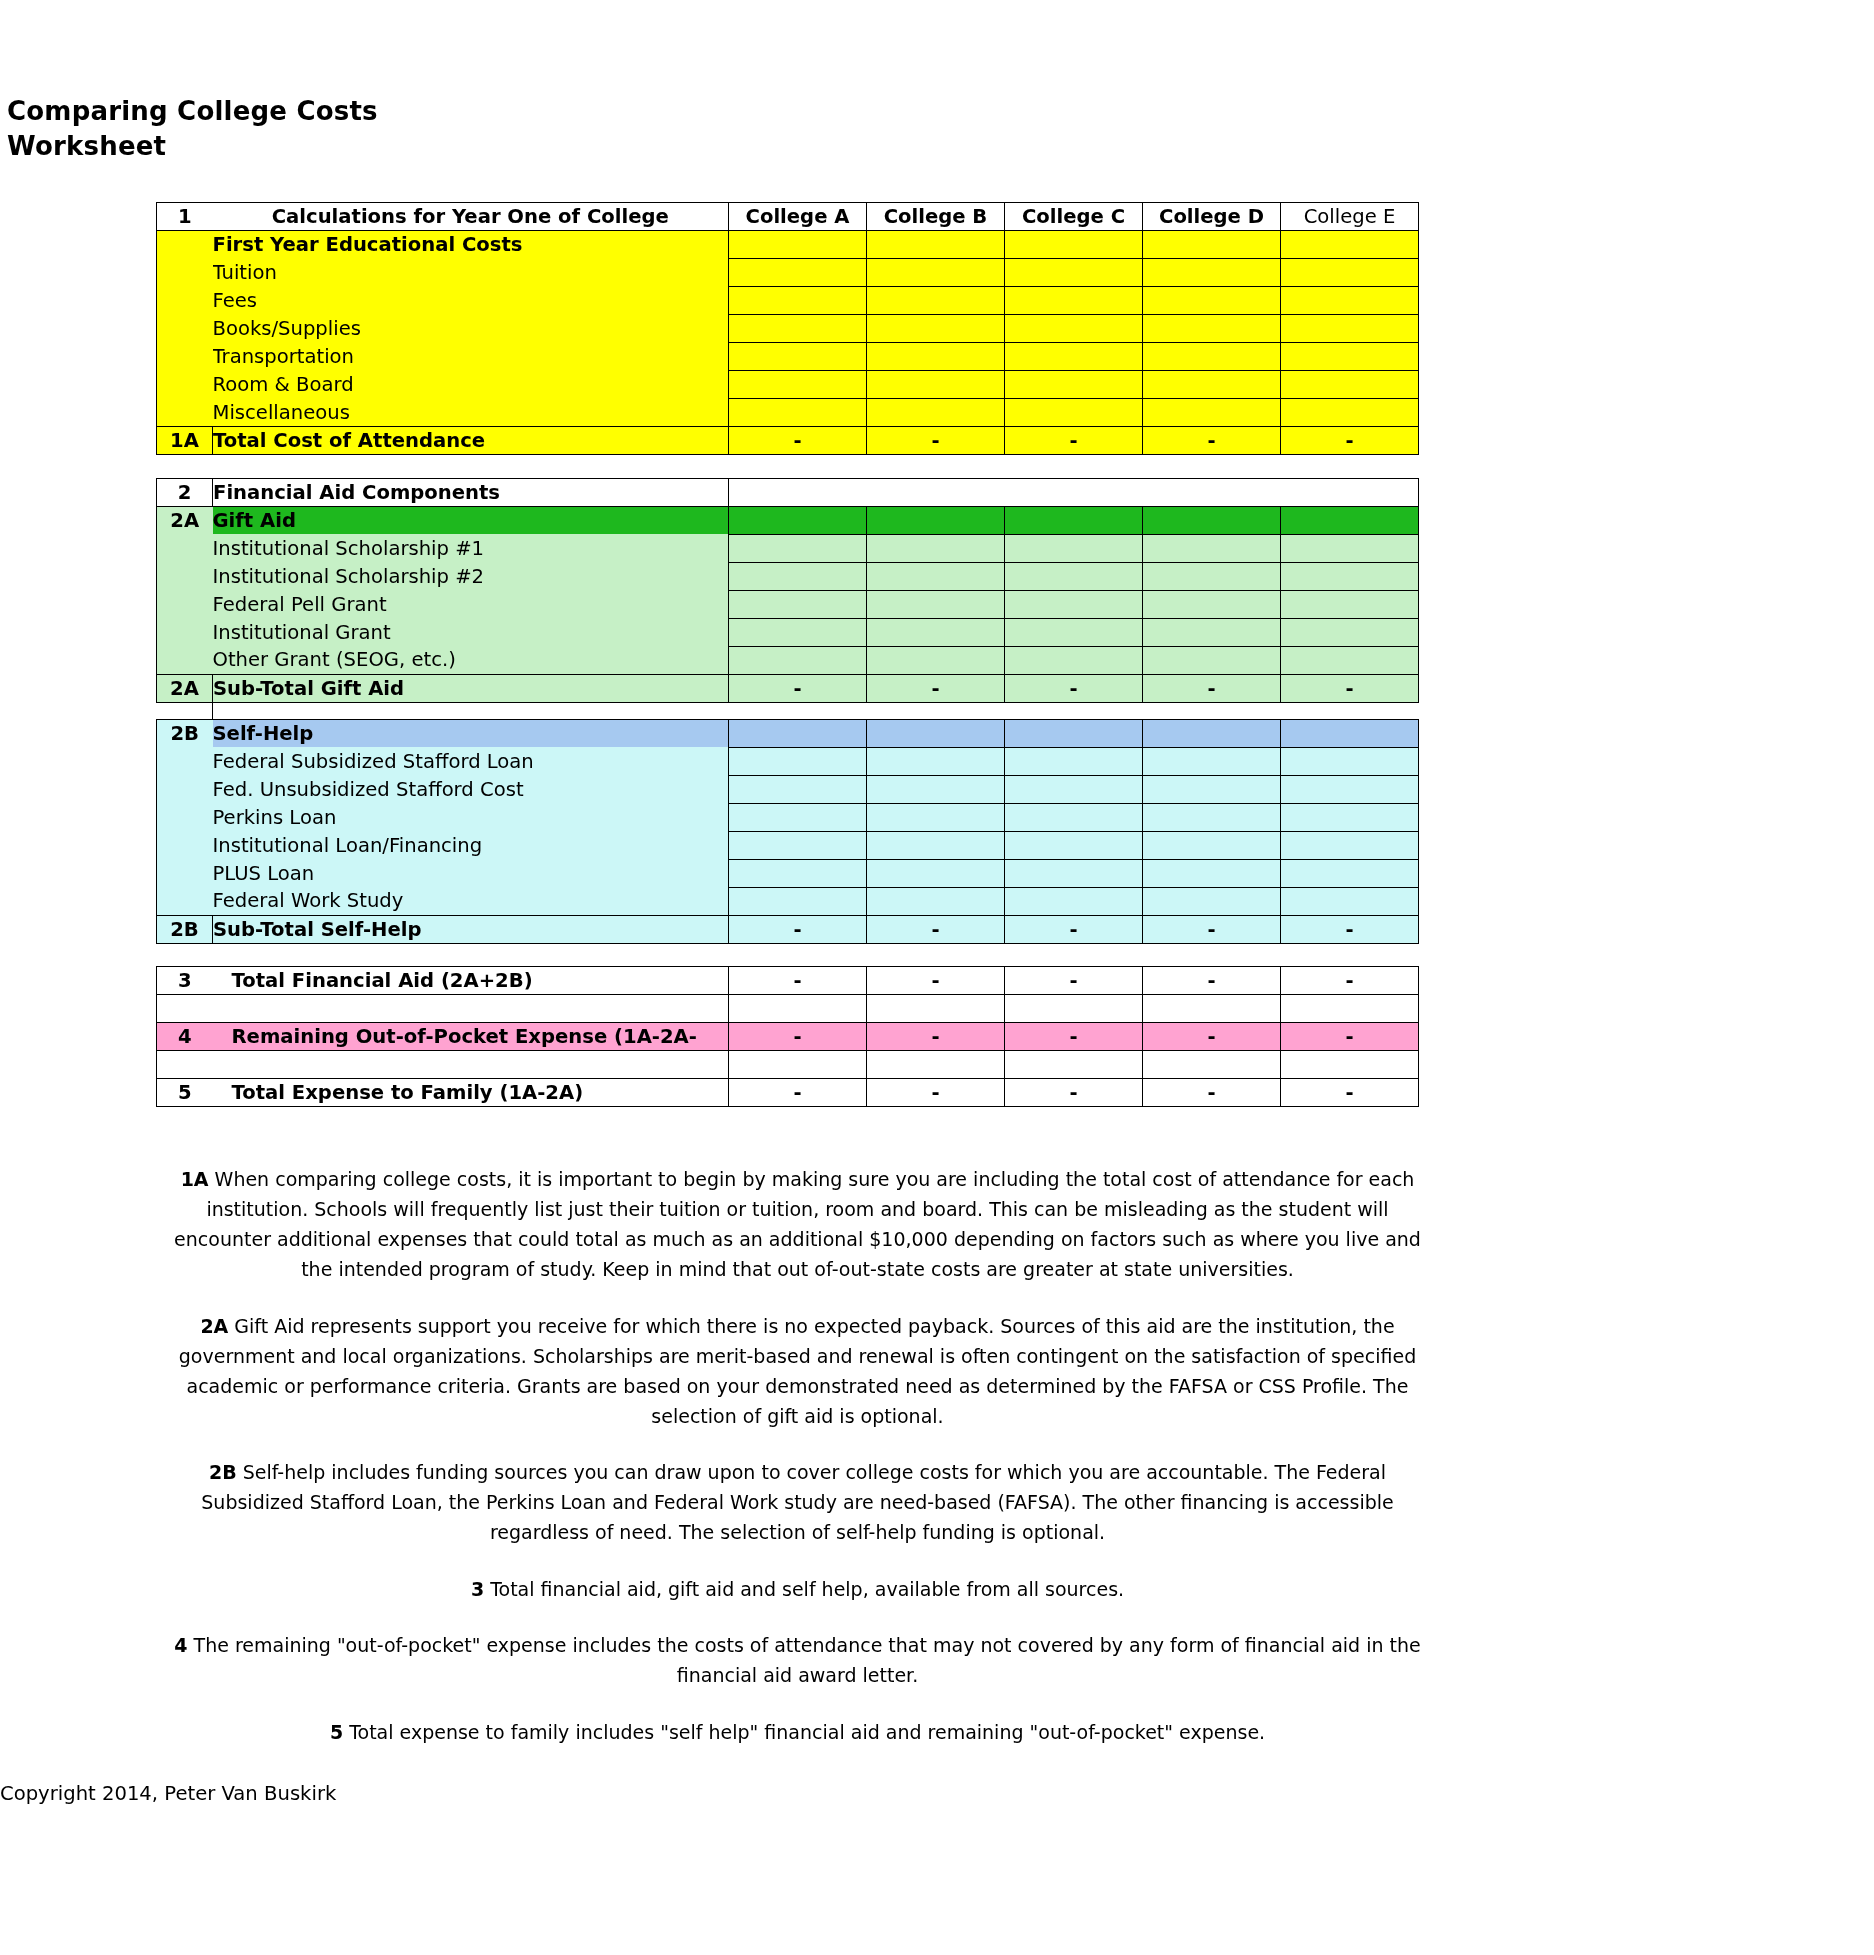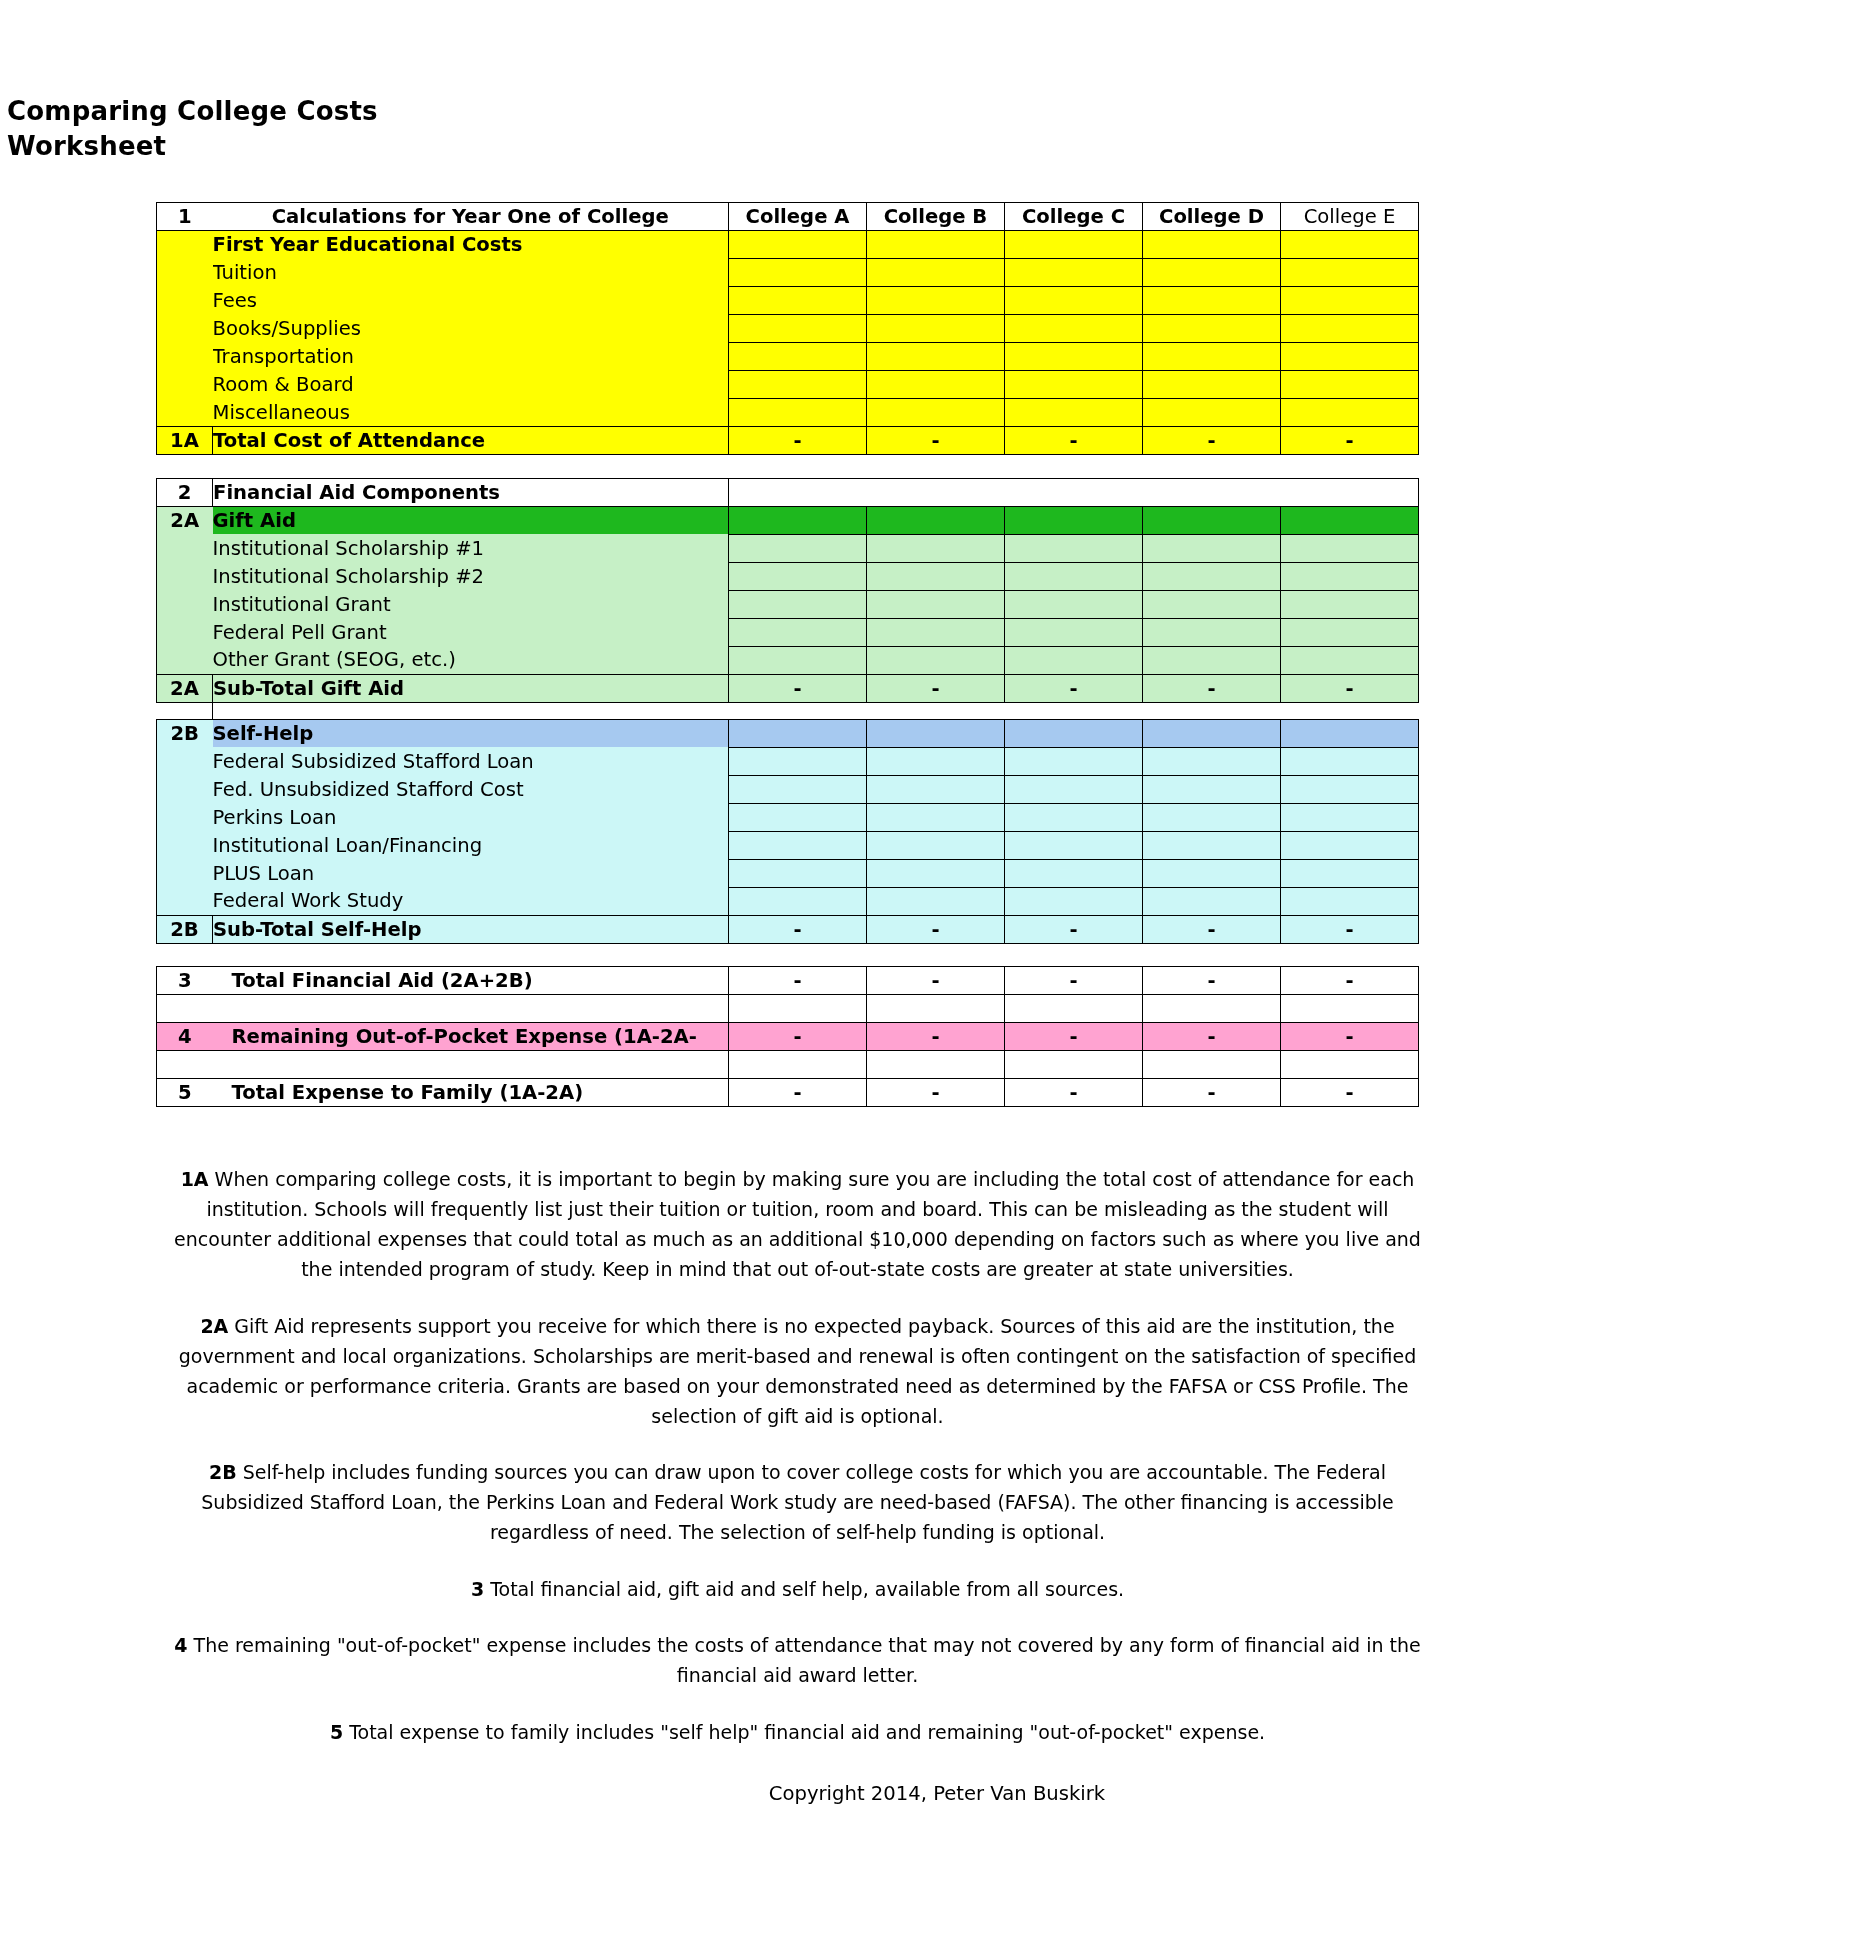--- a/index.html
+++ b/index.html
@@ -120,21 +120,20 @@
     text-align: center;
   }
   .note b { font-weight: bold; }
   .note.short { margin-bottom: 26.6px; }
 
   .copyright {
     position: absolute;
     left: 0;
     top: 1782px;
     width: 1874px;
-    text-align: center;
     font-size: 19.6px;
   }
 </style>
 </head>
 <body>
 
 <div class="title-block">
   <div class="title-line">Comparing College Costs</div>
   <div class="title-line">Worksheet</div>
 </div>
@@ -287,31 +286,31 @@
         <td class="label-cell fill-green-light nb-l nb-b nb-t">Institutional Scholarship #2</td>
         <td class="val-cell fill-green-light"></td>
         <td class="val-cell fill-green-light"></td>
         <td class="val-cell fill-green-light"></td>
         <td class="val-cell fill-green-light"></td>
         <td class="val-cell fill-green-light"></td>
       </tr>
 
       <tr>
         <td class="fill-green-light nb-r nb-b nb-t"></td>
+        <td class="label-cell fill-green-light nb-l nb-b nb-t">Federal Pell Grant</td>
+        <td class="val-cell fill-green-light"></td>
+        <td class="val-cell fill-green-light"></td>
+        <td class="val-cell fill-green-light"></td>
+        <td class="val-cell fill-green-light"></td>
+        <td class="val-cell fill-green-light"></td>
+      </tr>
+
+      <tr>
+        <td class="fill-green-light nb-r nb-b nb-t"></td>
         <td class="label-cell fill-green-light nb-l nb-b nb-t">Institutional Grant</td>
-        <td class="val-cell fill-green-light"></td>
-        <td class="val-cell fill-green-light"></td>
-        <td class="val-cell fill-green-light"></td>
-        <td class="val-cell fill-green-light"></td>
-        <td class="val-cell fill-green-light"></td>
-      </tr>
-
-      <tr>
-        <td class="fill-green-light nb-r nb-b nb-t"></td>
-        <td class="label-cell fill-green-light nb-l nb-b nb-t">Federal Pell Grant</td>
         <td class="val-cell fill-green-light"></td>
         <td class="val-cell fill-green-light"></td>
         <td class="val-cell fill-green-light"></td>
         <td class="val-cell fill-green-light"></td>
         <td class="val-cell fill-green-light"></td>
       </tr>
 
       <tr>
         <td class="fill-green-light nb-r nb-t"></td>
         <td class="label-cell fill-green-light nb-l nb-t">Other Grant (SEOG, etc.)</td>

